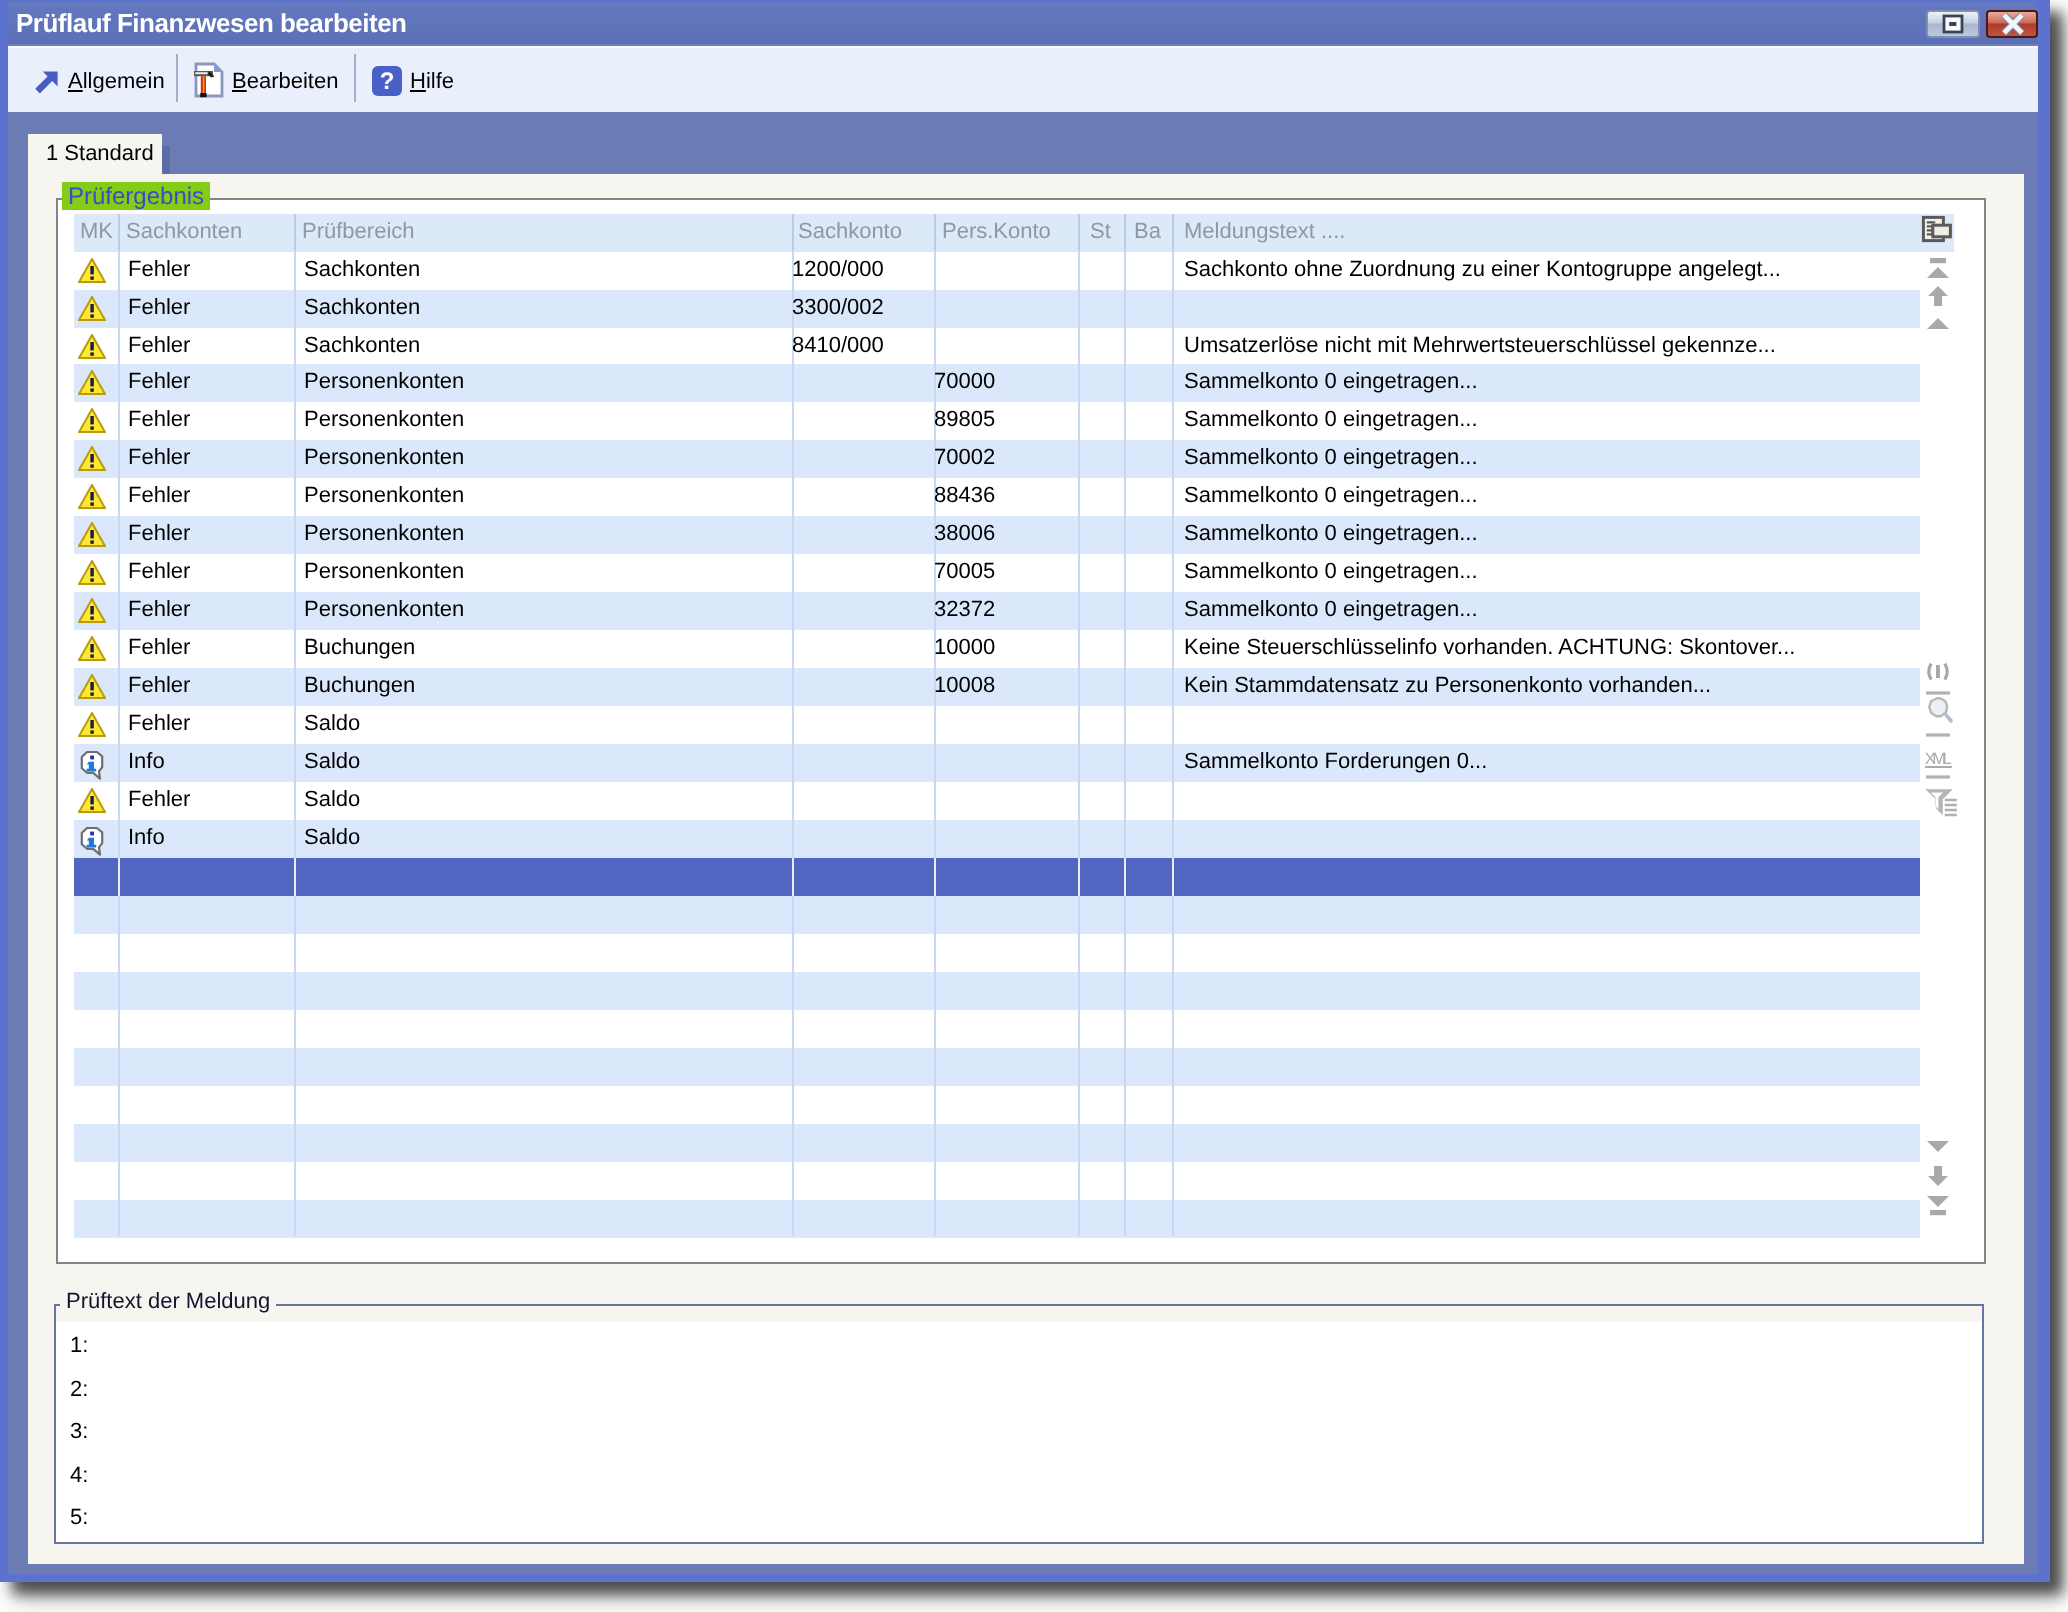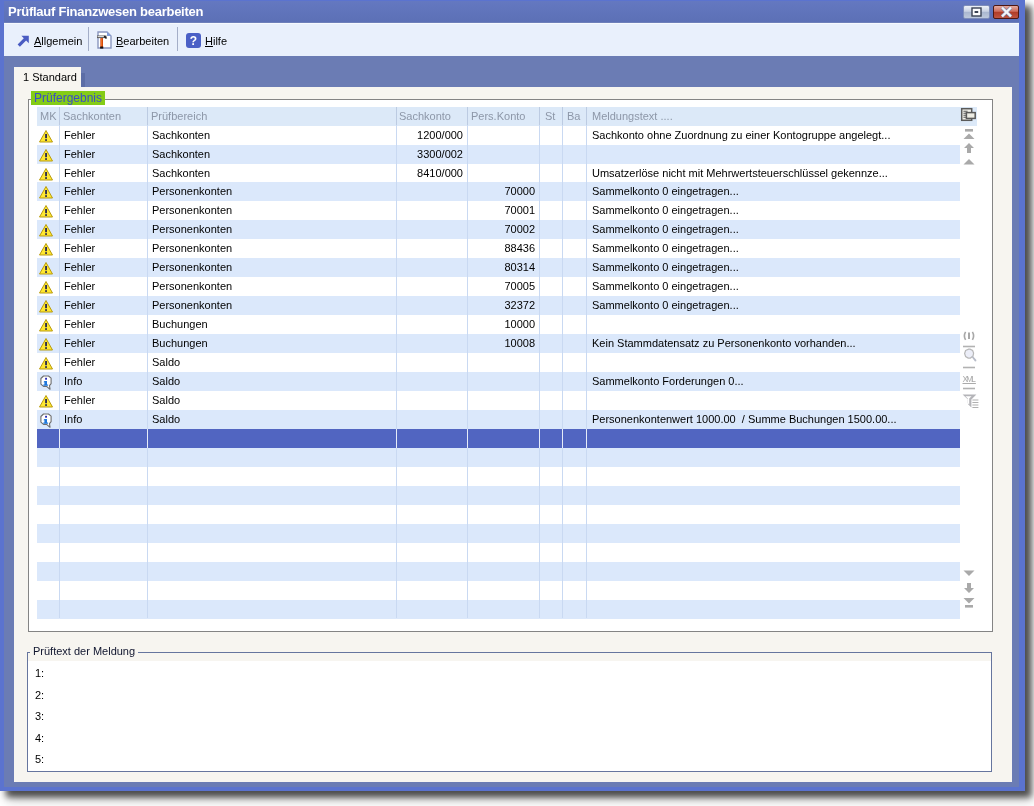--- a/index.html
+++ b/index.html
@@ -37,21 +37,21 @@
     padding:0 3px; }
   .pline { left:35px; font-size:11px; color:#000; }
   
   #thead { left:37px; top:107px; width:940px; height:18.5px; background:#dce9f8; }
   .hcell { top:110px; font-size:11px; color:#8d97a8; }
   .rowblue { left:37px; width:923px; background:#dbe8fb; }
   .rowsel { left:37px; top:429px; width:923px; height:19px; background:#5165c1; }
   .vline { top:125px; width:1px; height:493px; background:#c9d9f2; }
   .vlineh { top:107px; width:1px; height:18.5px; background:#bccbe2; }
   .cell { font-size:11px; color:#000; white-space:nowrap; }
-  .num { text-align:right; }
+  .num { text-align:left; }
 </style>
 </head>
 <body>
 <div id="stage">
   <div class="abs" id="win"></div>
   <div class="abs" id="winin"></div>
   <div class="abs" id="titlebar"></div>
   <div class="abs" id="title">Prüflauf Finanzwesen bearbeiten</div>
   <div class="abs capbtn" id="btnrestore">
     <svg width="25" height="12" viewBox="0 0 25 12" style="display:block">
@@ -235,21 +235,21 @@
     <div class="abs cell" style="left:152px;top:185px">Personenkonten</div>
     <div class="abs cell num" style="left:467px;top:185px;width:68px">70000</div>
     <div class="abs cell" style="left:592px;top:185px">Sammelkonto 0 eingetragen...</div>
     <div class="abs " style="left:39px;top:204px;width:14px;height:14px"><svg width="14" height="13" viewBox="0 0 14 13">
         <path d="M7 0.5 L13.5 12 L0.5 12 Z" fill="#ffe830" stroke="#b89b10" stroke-width="1"></path>
         <rect x="6.2" y="4" width="1.7" height="4.2" fill="#1a1a50"></rect>
         <rect x="6.2" y="9.2" width="1.7" height="1.7" fill="#1a1a50"></rect>
       </svg></div>
     <div class="abs cell" style="left:64px;top:204px">Fehler</div>
     <div class="abs cell" style="left:152px;top:204px">Personenkonten</div>
-    <div class="abs cell num" style="left:467px;top:204px;width:68px">70001</div>
+    <div class="abs cell num" style="left:467px;top:204px;width:68px">89805</div>
     <div class="abs cell" style="left:592px;top:204px">Sammelkonto 0 eingetragen...</div>
     <div class="abs " style="left:39px;top:223px;width:14px;height:14px"><svg width="14" height="13" viewBox="0 0 14 13">
         <path d="M7 0.5 L13.5 12 L0.5 12 Z" fill="#ffe830" stroke="#b89b10" stroke-width="1"></path>
         <rect x="6.2" y="4" width="1.7" height="4.2" fill="#1a1a50"></rect>
         <rect x="6.2" y="9.2" width="1.7" height="1.7" fill="#1a1a50"></rect>
       </svg></div>
     <div class="abs cell" style="left:64px;top:223px">Fehler</div>
     <div class="abs cell" style="left:152px;top:223px">Personenkonten</div>
     <div class="abs cell num" style="left:467px;top:223px;width:68px">70002</div>
     <div class="abs cell" style="left:592px;top:223px">Sammelkonto 0 eingetragen...</div>
@@ -262,21 +262,21 @@
     <div class="abs cell" style="left:152px;top:242px">Personenkonten</div>
     <div class="abs cell num" style="left:467px;top:242px;width:68px">88436</div>
     <div class="abs cell" style="left:592px;top:242px">Sammelkonto 0 eingetragen...</div>
     <div class="abs " style="left:39px;top:261px;width:14px;height:14px"><svg width="14" height="13" viewBox="0 0 14 13">
         <path d="M7 0.5 L13.5 12 L0.5 12 Z" fill="#ffe830" stroke="#b89b10" stroke-width="1"></path>
         <rect x="6.2" y="4" width="1.7" height="4.2" fill="#1a1a50"></rect>
         <rect x="6.2" y="9.2" width="1.7" height="1.7" fill="#1a1a50"></rect>
       </svg></div>
     <div class="abs cell" style="left:64px;top:261px">Fehler</div>
     <div class="abs cell" style="left:152px;top:261px">Personenkonten</div>
-    <div class="abs cell num" style="left:467px;top:261px;width:68px">80314</div>
+    <div class="abs cell num" style="left:467px;top:261px;width:68px">38006</div>
     <div class="abs cell" style="left:592px;top:261px">Sammelkonto 0 eingetragen...</div>
     <div class="abs " style="left:39px;top:280px;width:14px;height:14px"><svg width="14" height="13" viewBox="0 0 14 13">
         <path d="M7 0.5 L13.5 12 L0.5 12 Z" fill="#ffe830" stroke="#b89b10" stroke-width="1"></path>
         <rect x="6.2" y="4" width="1.7" height="4.2" fill="#1a1a50"></rect>
         <rect x="6.2" y="9.2" width="1.7" height="1.7" fill="#1a1a50"></rect>
       </svg></div>
     <div class="abs cell" style="left:64px;top:280px">Fehler</div>
     <div class="abs cell" style="left:152px;top:280px">Personenkonten</div>
     <div class="abs cell num" style="left:467px;top:280px;width:68px">70005</div>
     <div class="abs cell" style="left:592px;top:280px">Sammelkonto 0 eingetragen...</div>
@@ -290,20 +290,21 @@
     <div class="abs cell num" style="left:467px;top:299px;width:68px">32372</div>
     <div class="abs cell" style="left:592px;top:299px">Sammelkonto 0 eingetragen...</div>
     <div class="abs " style="left:39px;top:318px;width:14px;height:14px"><svg width="14" height="13" viewBox="0 0 14 13">
         <path d="M7 0.5 L13.5 12 L0.5 12 Z" fill="#ffe830" stroke="#b89b10" stroke-width="1"></path>
         <rect x="6.2" y="4" width="1.7" height="4.2" fill="#1a1a50"></rect>
         <rect x="6.2" y="9.2" width="1.7" height="1.7" fill="#1a1a50"></rect>
       </svg></div>
     <div class="abs cell" style="left:64px;top:318px">Fehler</div>
     <div class="abs cell" style="left:152px;top:318px">Buchungen</div>
     <div class="abs cell num" style="left:467px;top:318px;width:68px">10000</div>
+    <div class="abs cell" style="left:592px;top:318px">Keine Steuerschlüsselinfo vorhanden. ACHTUNG: Skontover...</div>
     <div class="abs " style="left:39px;top:337px;width:14px;height:14px"><svg width="14" height="13" viewBox="0 0 14 13">
         <path d="M7 0.5 L13.5 12 L0.5 12 Z" fill="#ffe830" stroke="#b89b10" stroke-width="1"></path>
         <rect x="6.2" y="4" width="1.7" height="4.2" fill="#1a1a50"></rect>
         <rect x="6.2" y="9.2" width="1.7" height="1.7" fill="#1a1a50"></rect>
       </svg></div>
     <div class="abs cell" style="left:64px;top:337px">Fehler</div>
     <div class="abs cell" style="left:152px;top:337px">Buchungen</div>
     <div class="abs cell num" style="left:467px;top:337px;width:68px">10008</div>
     <div class="abs cell" style="left:592px;top:337px">Kein Stammdatensatz zu Personenkonto vorhanden...</div>
     <div class="abs " style="left:39px;top:356px;width:14px;height:14px"><svg width="14" height="13" viewBox="0 0 14 13">
@@ -328,14 +329,13 @@
       </svg></div>
     <div class="abs cell" style="left:64px;top:394px">Fehler</div>
     <div class="abs cell" style="left:152px;top:394px">Saldo</div>
     <div class="abs " style="left:39px;top:413px;width:14px;height:14px"><svg width="14" height="15" viewBox="0 0 14 15">
         <path d="M4.5 1 h5 l2.6 2.2 v5.4 l-1.6 2.1 l0.5 3.6 l-3.4 -2.9 h-3.1 l-2.6 -2.3 v-5.6 z" fill="#ffffff" stroke="#6e6e6e" stroke-width="1.1" stroke-linejoin="round"></path>
         <rect x="6.1" y="2.8" width="1.9" height="1.9" fill="#2a2ab5"></rect>
         <path d="M5.4 5.9 h2.6 v3.5 h1.1 v1.3 h-4.8 v-1.3 h1.1 v-2.2 h-1 z" fill="#1f78dc"></path>
       </svg></div>
     <div class="abs cell" style="left:64px;top:413px">Info</div>
     <div class="abs cell" style="left:152px;top:413px">Saldo</div>
-    <div class="abs cell" style="left:592px;top:413px">Personenkontenwert 1000.00&nbsp; / Summe Buchungen 1500.00...</div>
   </div>
 
 </body></html>

